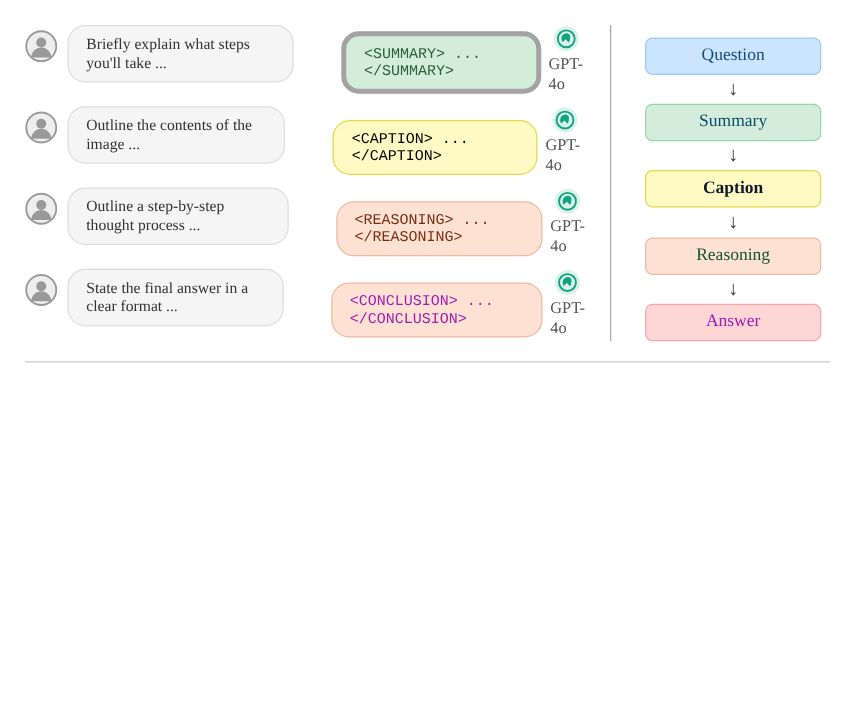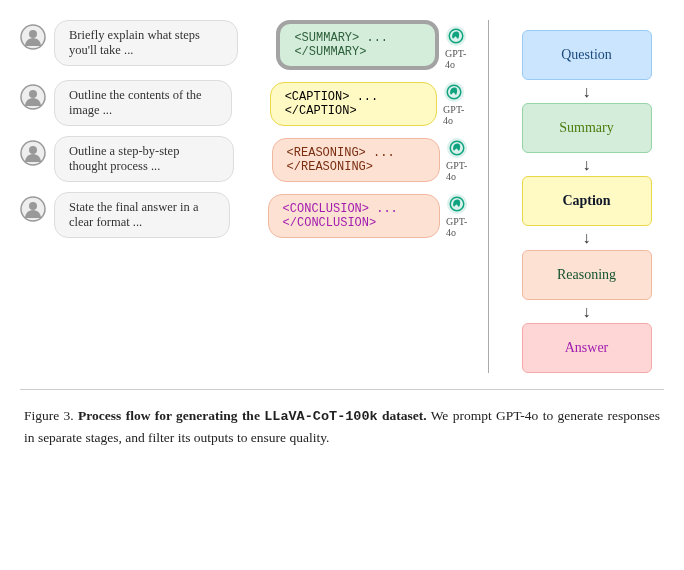--- a/index.html
+++ b/index.html
@@ -69,50 +69,51 @@
       font-family: 'Courier New', monospace;
       max-width: 300px;
     }
     .bubble-summary { background: #d4edda; border: 4px solid #a3a3a3; color: #2c5f3a; }
     .bubble-caption { background: #fff9c4; border: 1px solid #e8d84a; color: #000000; }
     .bubble-reasoning { background: #fde2d4; border: 1px solid #f0b8a0; color: #7a2e10; }
     .bubble-conclusion { background: #fde2d4; border: 1px solid #f0b8a0; color: #a21caf; }
     .gpt-badge {
       display: flex;
       flex-direction: column;
-      font-size: 10px;
+      align-items: center;
+      font-size: 13px;
       color: #555;
       gap: 1px;
     }
     .gpt-icon {
       width: 22px;
       height: 22px;
     }
 
     
     .flowchart-section {
       width: 175px;
       display: flex;
       flex-direction: column;
       align-items: center;
       padding-left: 20px;
       padding-top: 10px;
       gap: 2px;
     }
     .flow-box {
-      width: 130px;
-      padding: 16px 8px;
+      width: 141px;
+      padding: 6px 8px;
       border-radius: 6px;
       text-align: center;
       font-size: 14px;
       font-weight: 500;
       border: 1.5px solid transparent;
     }
     .flow-question { background: #cce5ff; border-color: #99caf5; color: #1a4a7a; }
-    .flow-summary { background: #d4edda; border-color: #95d5a6; color: #4d7c0f; }
+    .flow-summary { background: #d4edda; border-color: #95d5a6; color: #0c4a6e; }
     .flow-caption { background: #fff9c4; border-color: #e8d84a; color: #0f172a; font-weight: bold; }
     .flow-reasoning { background: #fde2d4; border-color: #f0b8a0; color: #14532d; }
     .flow-answer { background: #ffd6d6; border-color: #f5a8a8; color: #a21caf; }
     .flow-arrow {
       font-size: 16px;
       color: #333;
       line-height: 1.2;
     }
 
     
@@ -229,19 +230,14 @@
       <div class="flow-arrow">↓</div>
       <div class="flow-box flow-caption">Caption</div>
       <div class="flow-arrow">↓</div>
       <div class="flow-box flow-reasoning">Reasoning</div>
       <div class="flow-arrow">↓</div>
       <div class="flow-box flow-answer">Answer</div>
     </div>
 
   </div>
 
-  <div class="figure-caption">
-    <span class="fig-number">Figure 3.</span>
-    <span class="bold"> Process flow for generating the </span><span class="monospace">LLaVA-CoT-100k</span>
-    <span class="bold"> dataset.</span><span> We prompt GPT-4o to generate responses in separate stages, and filter its outputs to ensure quality.</span>
-  </div>
 
 </div>
 
 </body></html>

